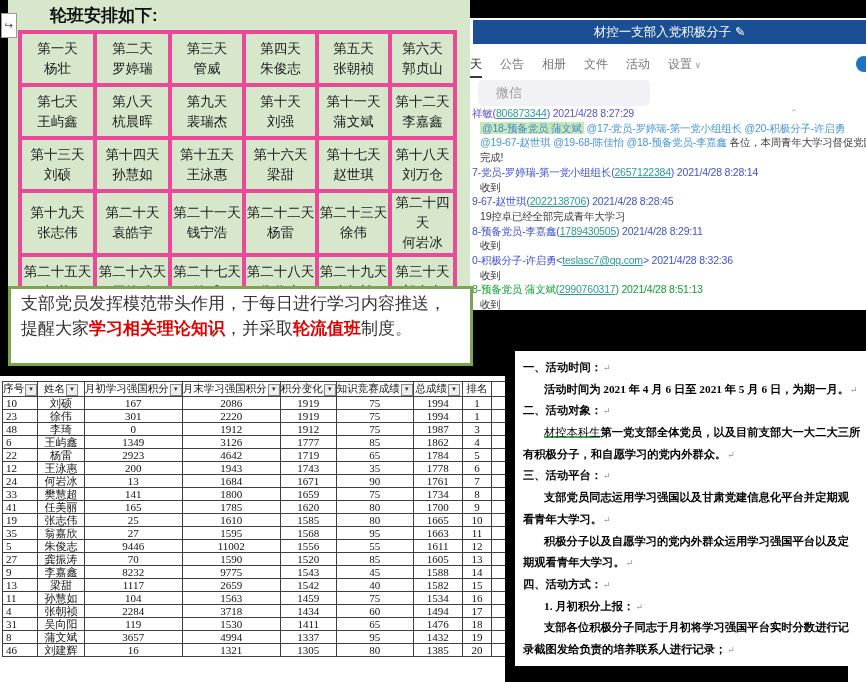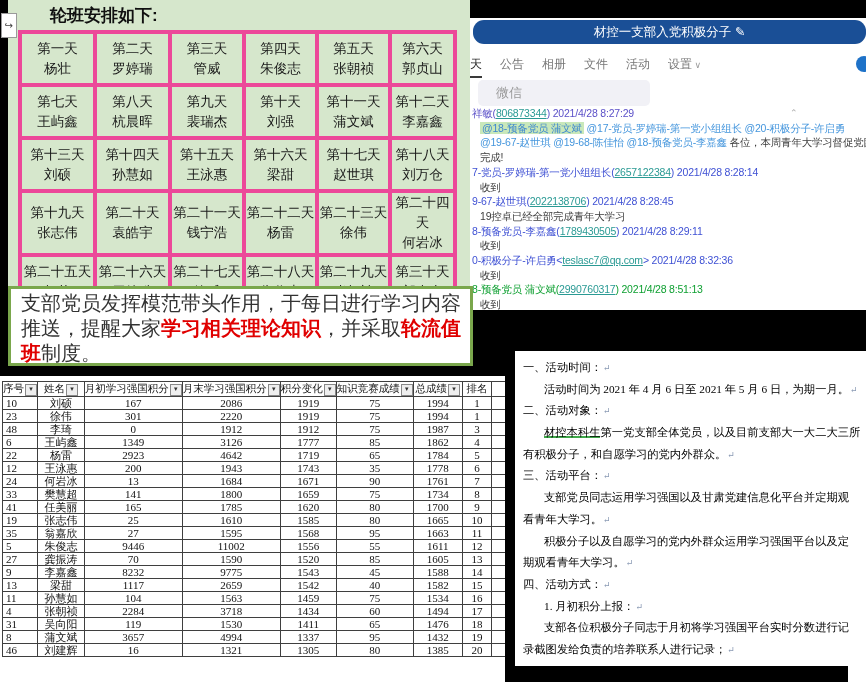--- a/index.html
+++ b/index.html
@@ -15,21 +15,21 @@
   .duty{left:8px;top:0;width:462px;height:288px;background:#d6e7cc;z-index:3;}
   .duty-title{position:absolute;left:42px;top:4px;font-size:17px;font-weight:bold;color:#101010;}
   .duty-table{position:absolute;left:10px;top:30px;border-collapse:collapse;table-layout:fixed;}
   .duty-table td{border:4px solid #ec4899;text-align:center;vertical-align:middle;
                  height:49px;font-size:13.5px;color:#191919;padding:0;}
   .duty-day,.duty-name{line-height:20px;}
 
   
   .chat{left:470px;top:18px;width:396px;height:292px;background:#fff;z-index:1;}
   .chat-titlebar{position:absolute;left:3px;top:2px;right:0;height:24px;background:#1a4f96;
-                 color:#fff;font-size:12.5px;text-align:center;line-height:24px;border-radius:11px;}
+                 color:#fff;font-size:12.5px;text-align:center;line-height:24px;}
   .chat-tabs{position:absolute;left:-12px;top:38px;display:flex;gap:18px;font-size:12px;color:#777;}
   .tab{padding-bottom:3px;cursor:default;white-space:nowrap;}
   .tab.active{color:#2b2b2b;border-bottom:2px solid #3a3a3a;}
   .chev{font-size:9px;color:#999;}
   .avatar-dot{position:absolute;left:386px;top:38px;width:16px;height:16px;border-radius:50%;
               background:#1e72c8;}
   .collapse-icon{position:absolute;left:320px;top:90px;font-size:9px;color:#aaa;}
   .quote-box{position:absolute;left:8px;top:62px;width:172px;height:26px;background:#f1f1f6;
              border-radius:5px;font-size:13px;color:#999;line-height:26px;padding-left:18px;
              box-sizing:border-box;}
@@ -38,21 +38,21 @@
   .ln{white-space:nowrap;overflow:hidden;}
   .ln.ind{padding-left:8px;}
   .sg-s1{color:#5b50c8;} .sg-s2{color:#3f51d4;} .sg-s3{color:#0fa032;}
   .sg-lk{color:#2a9a94;text-decoration:underline;}
   .sg-mn{color:#4596dd;}
   .sg-mh{color:#3d87cf;background:#c9e8ba;padding:0 2px;}
   .sg-bd{color:#3d3d3d;}
 
   
   .slogan{left:8px;top:286px;width:465px;height:80px;box-sizing:border-box;background:#fff;
-          border:3.5px solid #7aa74c;padding:2px 8px 0 10px;font-size:20px;line-height:25px;
+          border:3.5px solid #7aa74c;padding:2px 8px 0 10px;font-size:17px;line-height:25px;
           color:#333;z-index:4;}
   .sg-n{color:#333;} .sg-r{color:#e00000;font-weight:bold;}
 
   
   .stats{left:0;top:376px;width:505px;height:306px;background:#fff;}
   .stats-title{width:490px;text-align:center;font-family:"Liberation Serif","DejaVu Serif",serif;
                font-weight:bold;font-size:14.5px;color:#000;padding-top:9px;}
   .stats-tb{border-collapse:collapse;margin:5px 0 0 2px;table-layout:fixed;
             font-family:"Liberation Serif","DejaVu Serif",serif;}
   .stats-tb th,.stats-tb td{border:1px solid #3f3f3f;height:12px;line-height:12px;padding:0;
@@ -62,21 +62,21 @@
   .stats-tb .stub{border-right:none;}
   .flt{display:inline-block;width:10px;height:10px;border:1px solid #888;background:#eee;
        font-size:7px;line-height:9px;color:#333;vertical-align:middle;margin-left:1px;}
 
   
   .doc{left:515px;top:351px;width:351px;height:315px;background:#fff;overflow:hidden;
        font-family:"Liberation Serif","DejaVu Serif",serif;font-size:11.3px;color:#000;
        padding-top:6px;box-sizing:border-box;}
   .dline{height:21.7px;line-height:21.7px;white-space:nowrap;padding-left:8px;}
   .dline.ind1{padding-left:29px;}
-  .sg-d{color:#000;}
+  .sg-d{color:#000;font-weight:bold;}
   .sg-du{color:#000;background-image:linear-gradient(#3fa84a,#3fa84a);background-size:100% 2px;
          background-position:0 100%;background-repeat:no-repeat;}
   .sg-dm{color:#8b9bb5;font-size:9px;margin-left:1px;}
   .notch{left:848px;top:666px;width:18px;height:16px;background:#fff;}
 </style>
 </head>
 <body>
 
 <div class="stage">
 

